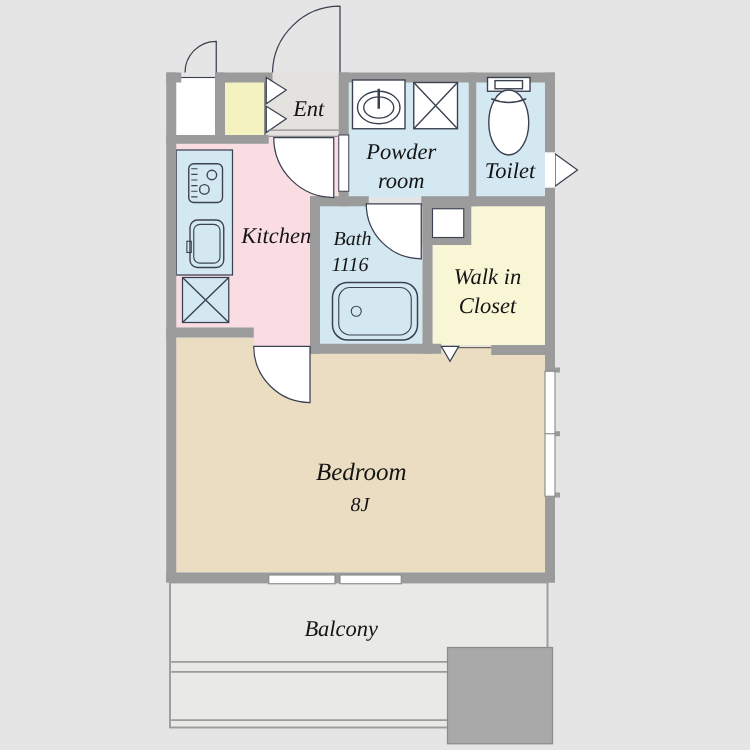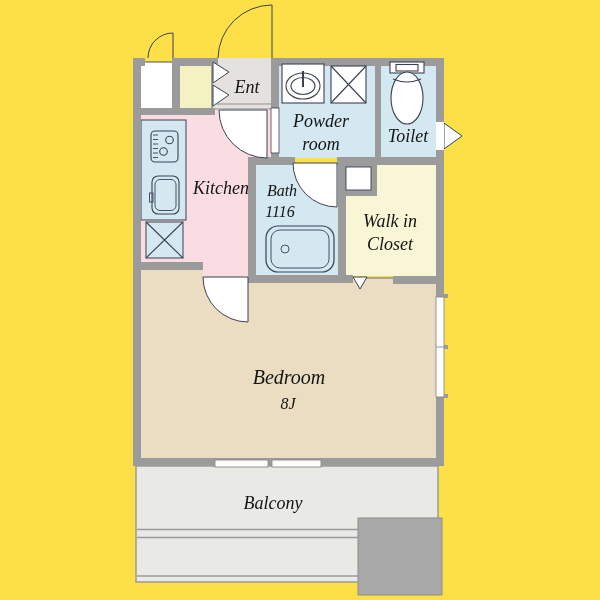--- a/index.html
+++ b/index.html
@@ -1,16 +1,16 @@
 <!DOCTYPE html>
 <html><head>
 <meta charset="utf-8">
 <style>
   html,body{margin:0;padding:0;background:#ffffff;}
-  .stage{width:600px;height:600px;position:relative;background:#fde047;}
+  .stage{width:600px;height:600px;position:relative;background:#e5e5e5;}
   svg{display:block;}
   text{font-family:"Liberation Serif","DejaVu Serif",serif;font-style:italic;}
   .t18{font-size:18px;}
   .t20{font-size:20px;}
   .t16{font-size:16px;}
 </style>
 </head>
 <body>
 
 <div class="stage">

